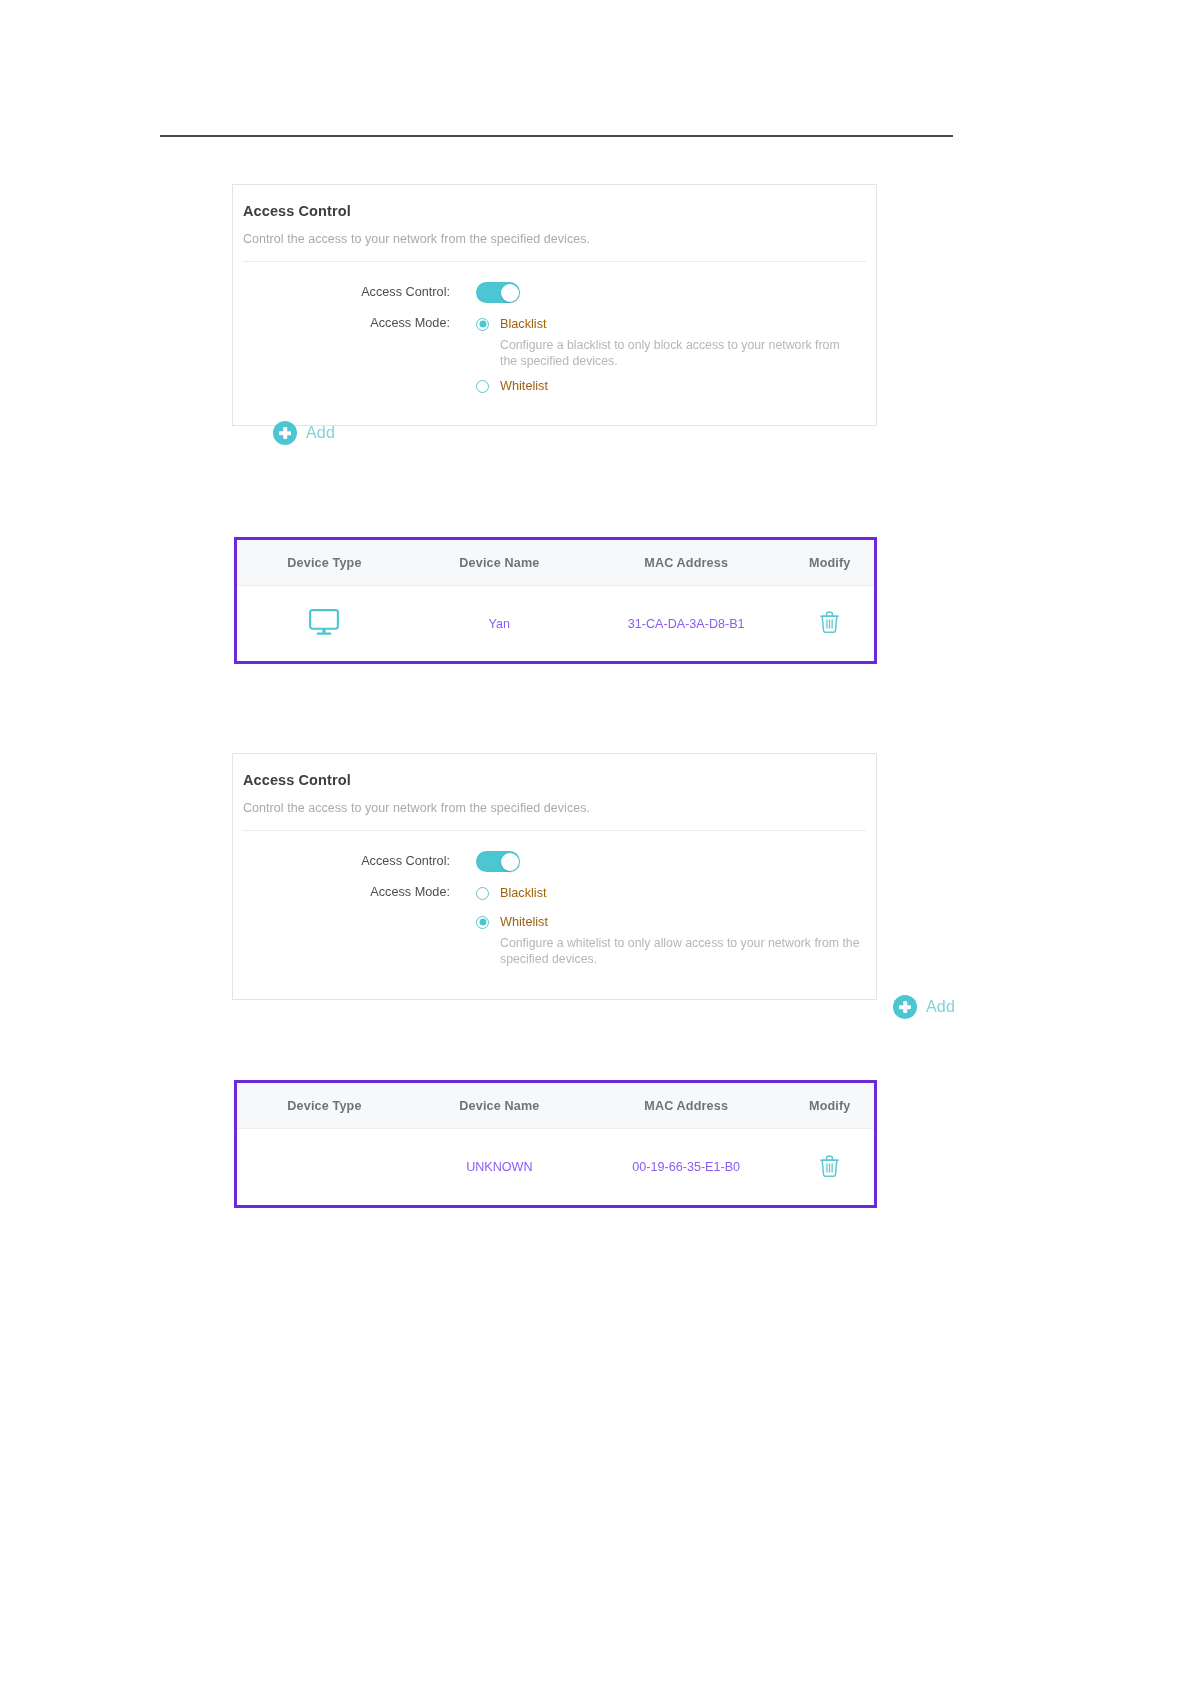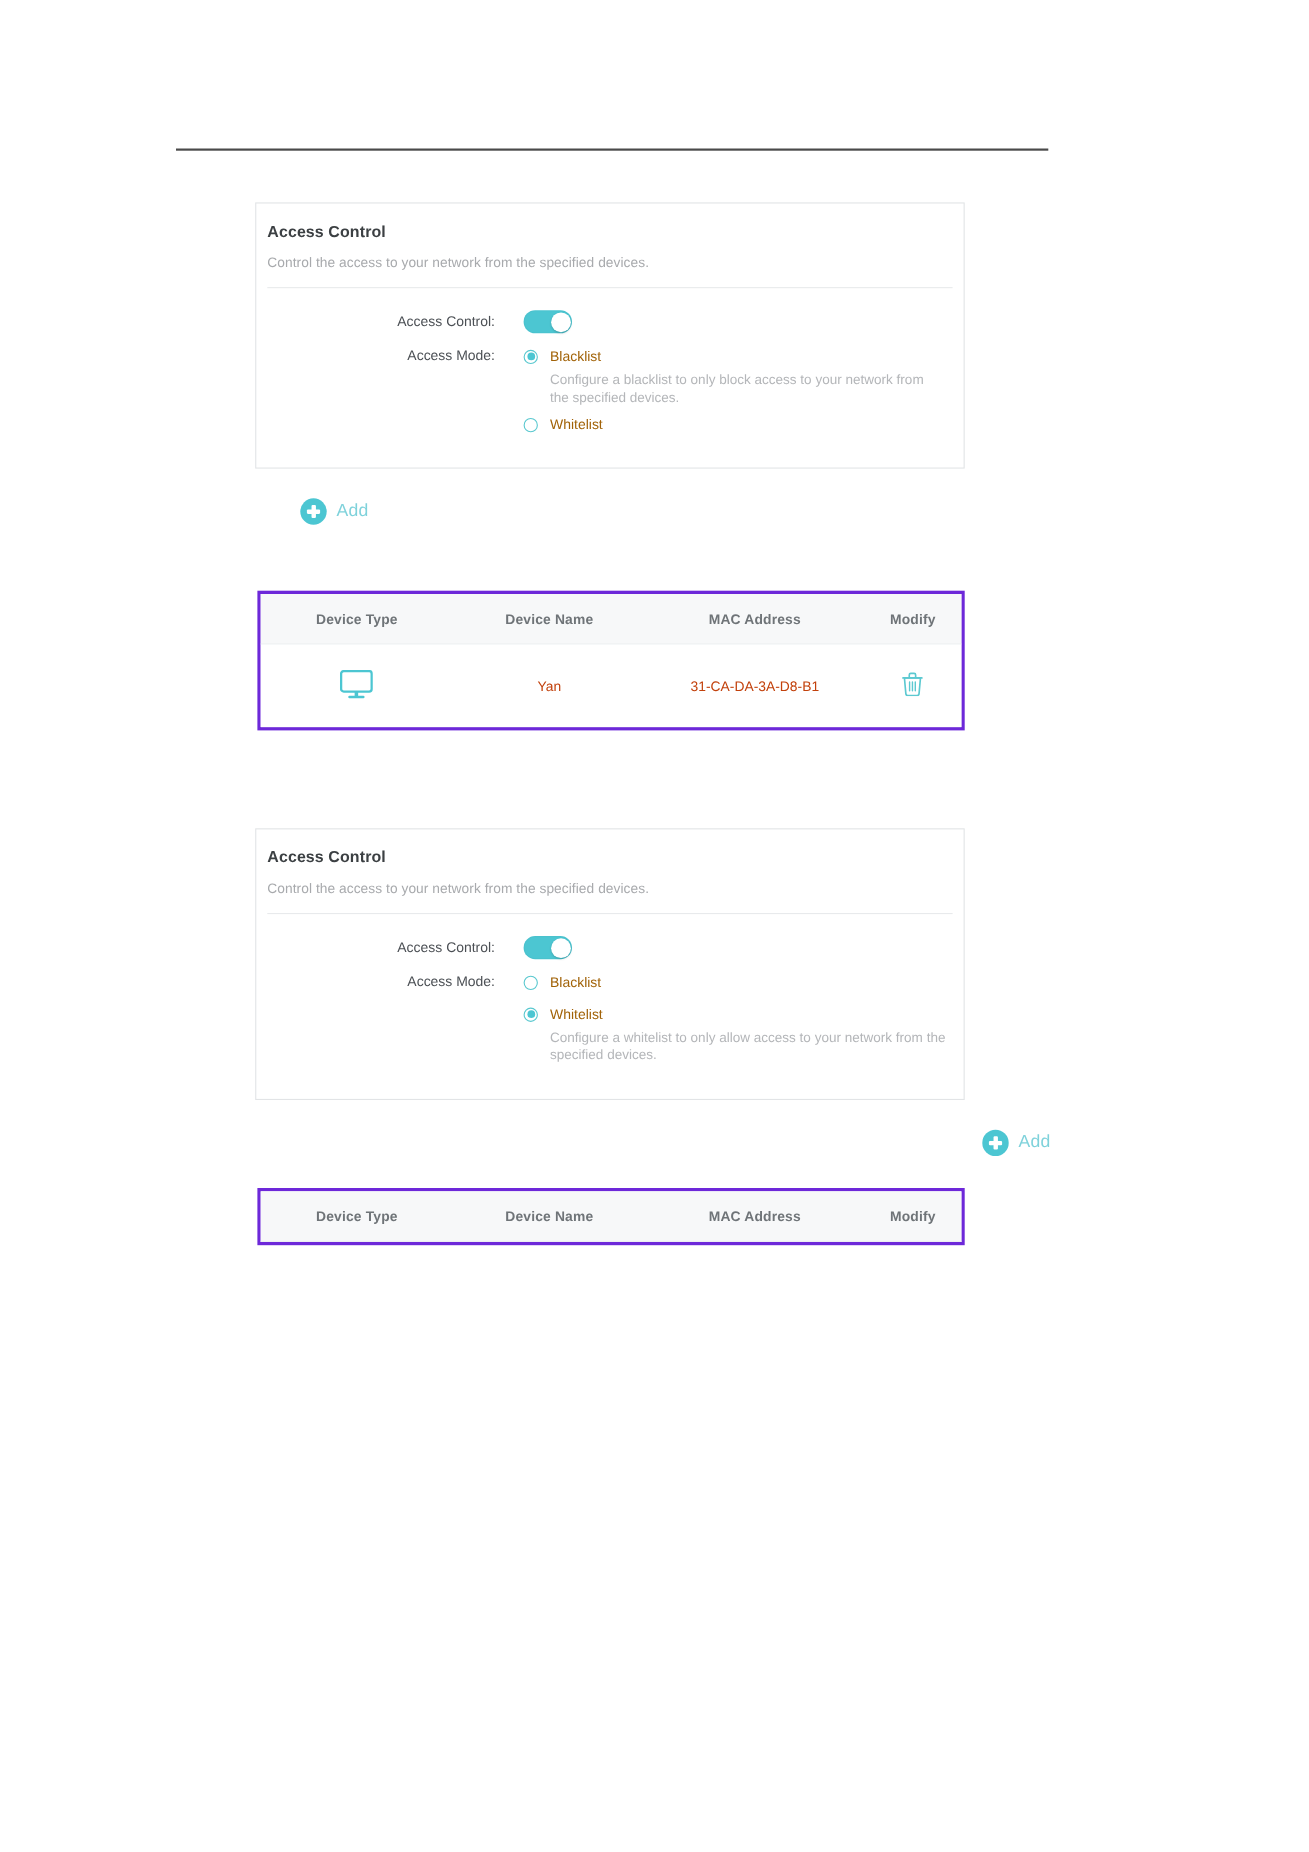--- a/index.html
+++ b/index.html
@@ -144,21 +144,20 @@
     margin: 3px 0 6px 24px;
     max-width: 360px;
   }
 
   
   .add-btn {
     position: absolute;
     display: flex;
     align-items: center;
     cursor: pointer;
-    margin-top: 32px;
   }
   .add-circle {
     width: 24px;
     height: 24px;
     border-radius: 50%;
     background: #4cc6d2;
     position: relative;
     flex: 0 0 auto;
   }
   .add-circle::before,
@@ -216,21 +215,21 @@
   .c-modify { width: 89px;  text-align: center; }
 
   .t-head .cell {
     font-size: 12.6px;
     font-weight: bold;
     color: #6f7478;
     letter-spacing: 0.15px;
   }
   .t-row .cell {
     font-size: 12.6px;
-    color: #c2410c;
+    color: #8b5cf6;
   }
 
   .monitor-icon { display: inline-block; line-height: 0; }
   .trash-icon { display: inline-block; line-height: 0; cursor: pointer; }
 </style>
 </head>
 <body>
 
 <div class="page">
 
@@ -350,15 +349,30 @@
     <span class="add-text">Add</span>
   </div>
 
   <div class="table" style="top:1080px;">
     <div class="t-head">
       <div class="cell c-type">Device Type</div>
       <div class="cell c-name">Device Name</div>
       <div class="cell c-mac">MAC Address</div>
       <div class="cell c-modify">Modify</div>
     </div>
+    <div class="t-row" style="height:76px;">
+      <div class="cell c-type"></div>
+      <div class="cell c-name">UNKNOWN</div>
+      <div class="cell c-mac">00-19-66-35-E1-B0</div>
+      <div class="cell c-modify">
+        <span class="trash-icon">
+          <svg width="19" height="22" viewBox="0 0 19 22" fill="none">
+            <path d="M2.2 5.3h14.6l-1.3 14.2a2 2 0 0 1-2 1.8H5.5a2 2 0 0 1-2-1.8L2.2 5.3z" stroke="#5cc9d1" stroke-width="1.5"></path>
+            <path d="M0.9 5.3h17.2" stroke="#5cc9d1" stroke-width="1.6" stroke-linecap="round"></path>
+            <path d="M6.6 5.1V2.6a1.4 1.4 0 0 1 1.4-1.4h3a1.4 1.4 0 0 1 1.4 1.4v2.5" stroke="#5cc9d1" stroke-width="1.5"></path>
+            <path d="M6.9 9v8M9.5 9v8M12.1 9v8" stroke="#5cc9d1" stroke-width="1.3" stroke-linecap="round"></path>
+          </svg>
+        </span>
+      </div>
+    </div>
   </div>
 
 </div>
 
 </body></html>

